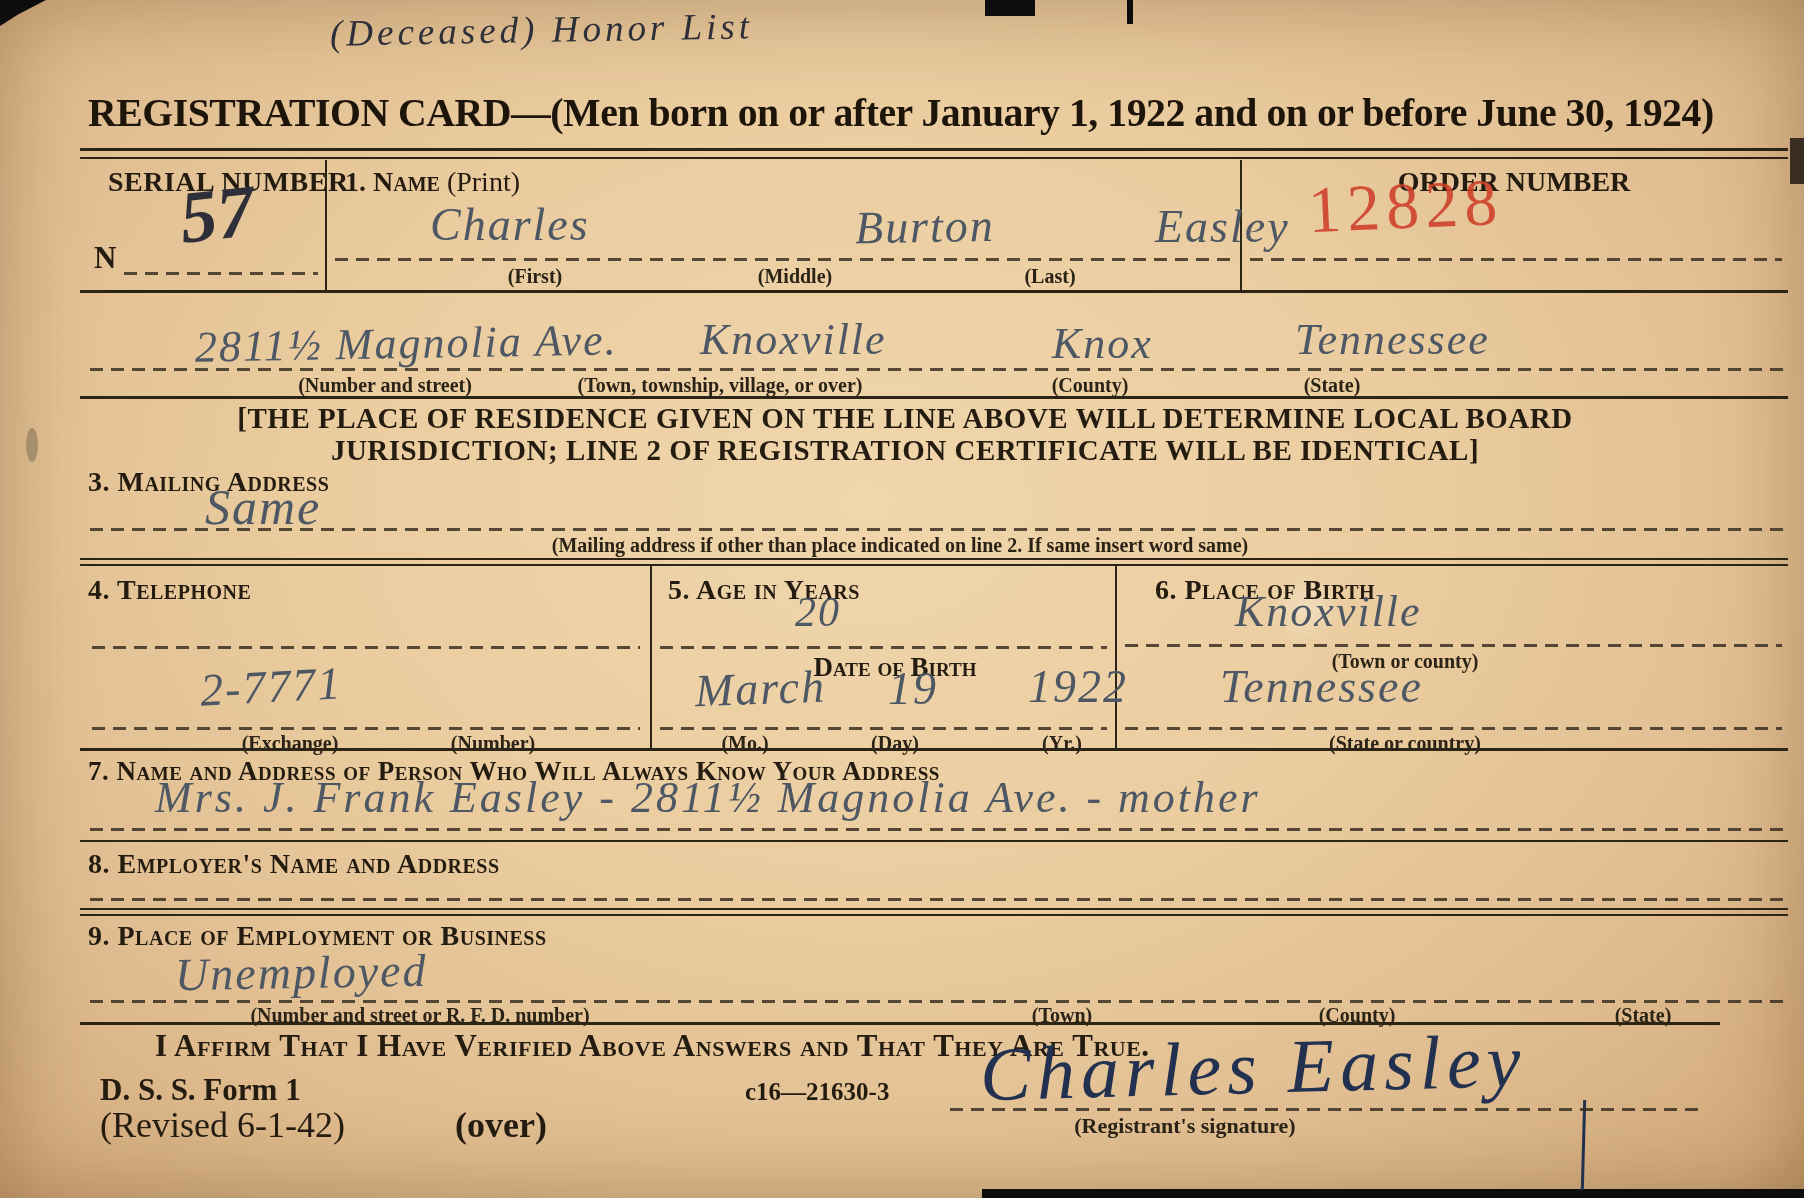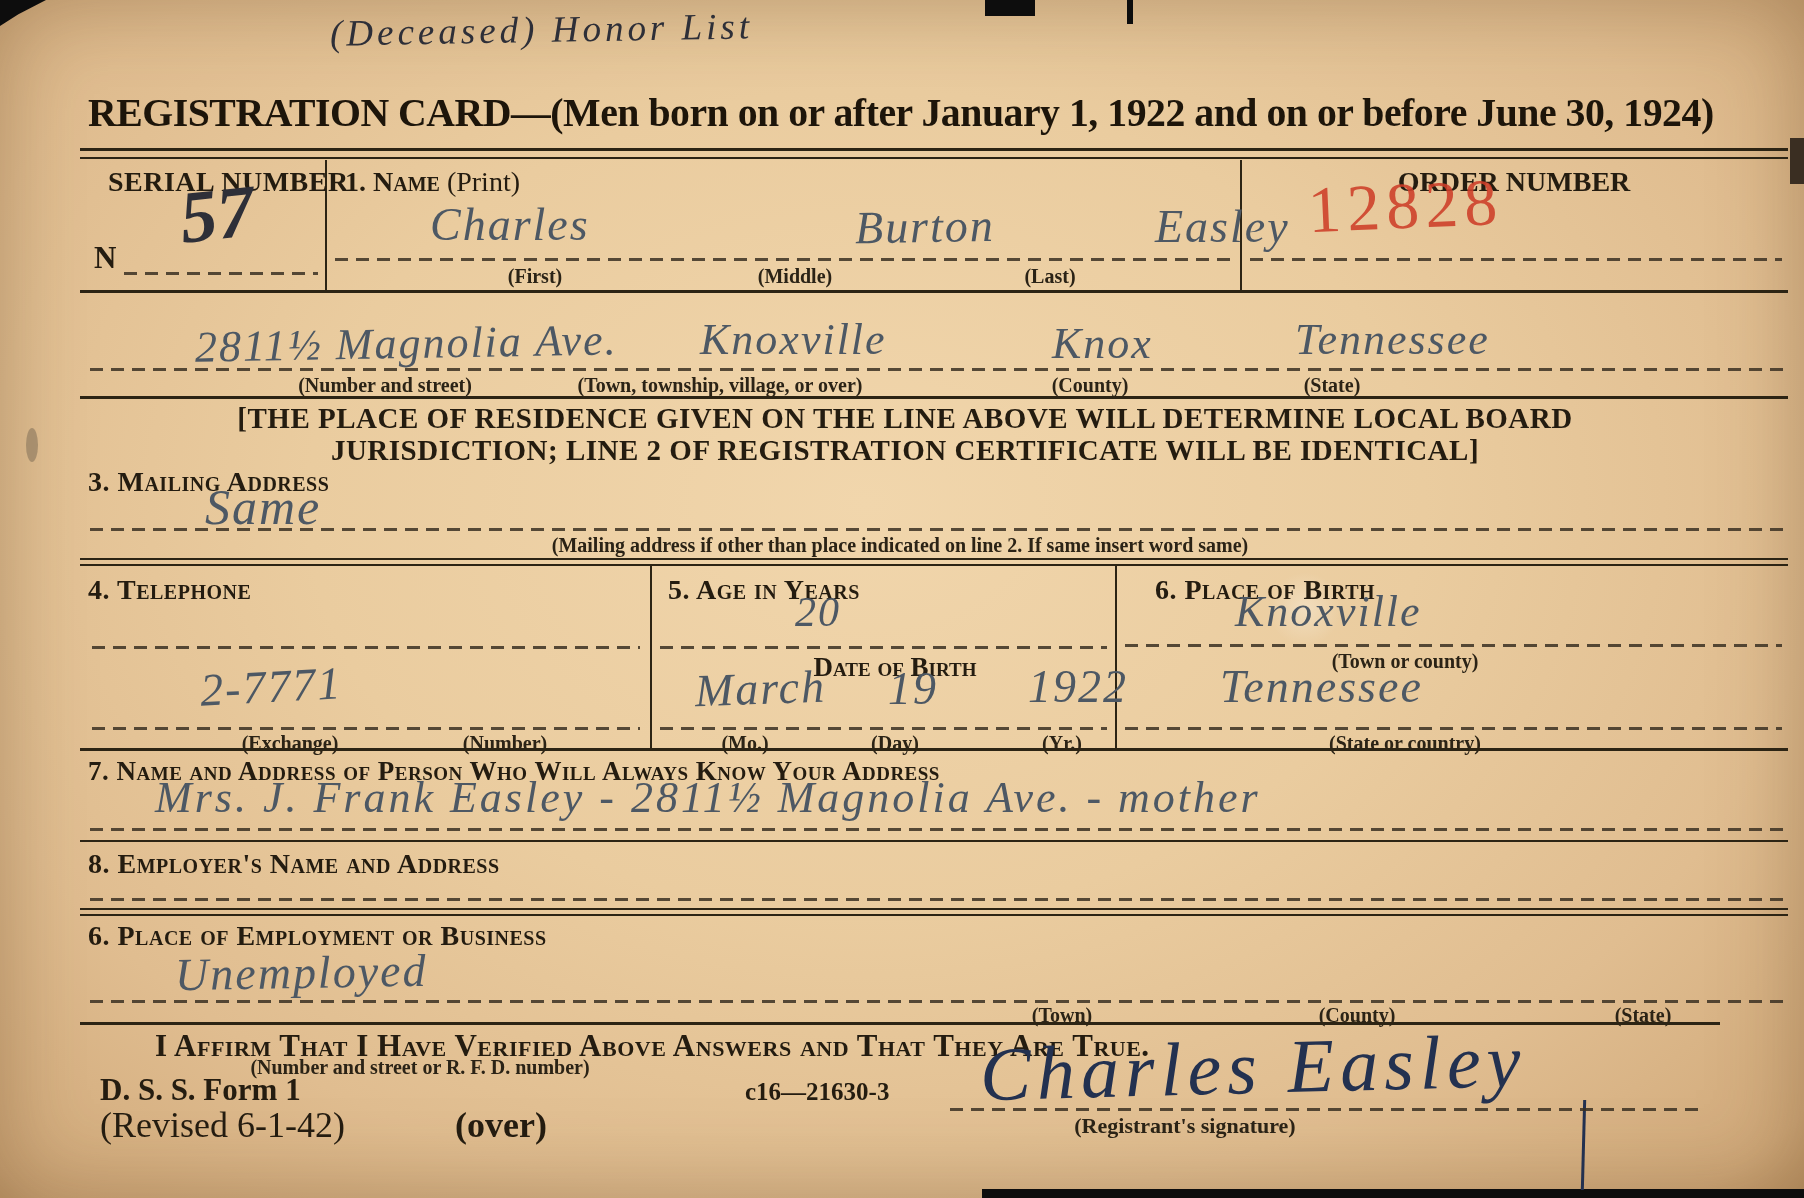--- a/index.html
+++ b/index.html
@@ -97,21 +97,21 @@
   <div class="abs line" style="left:80px;top:564px;width:1708px;height:2px;"></div>
 
   <div class="abs vline" style="left:650px;top:566px;height:182px;"></div>
   <div class="abs vline" style="left:1115px;top:566px;height:182px;"></div>
 
   <div class="abs print sc lab" style="left:88px;top:574px;font-size:28px;">4. Telephone</div>
   <div class="abs dashed" style="left:92px;top:646px;width:548px;"></div>
   <div class="abs hw" style="left:200px;top:660px;font-size:46px;transform:rotate(-3deg);">2-7771</div>
   <div class="abs dashed" style="left:92px;top:727px;width:548px;"></div>
   <div class="abs print sub" style="left:290px;top:732px;">(Exchange)</div>
-  <div class="abs print sub" style="left:505px;top:732px;">(Number)</div>
+  <div class="abs print sub" style="left:493px;top:732px;">(Number)</div>
 
   <div class="abs print sc lab" style="left:668px;top:574px;font-size:28px;">5. Age in Years</div>
   <div class="abs hw" style="left:795px;top:588px;font-size:42px;">20</div>
   <div class="abs dashed" style="left:660px;top:646px;width:447px;"></div>
   <div class="abs print sc ctr nowrap" style="left:895px;top:652px;font-size:27px;">Date of Birth</div>
   <div class="abs hw" style="left:695px;top:662px;font-size:46px;transform:rotate(-2deg);">March</div>
   <div class="abs hw" style="left:888px;top:662px;font-size:46px;">19</div>
   <div class="abs hw" style="left:1028px;top:660px;font-size:46px;">1922</div>
   <div class="abs dashed" style="left:660px;top:727px;width:447px;"></div>
   <div class="abs print sub" style="left:745px;top:732px;">(Mo.)</div>
@@ -132,24 +132,24 @@
   <div class="abs hw" style="left:155px;top:772px;font-size:44px;letter-spacing:3px;">Mrs. J. Frank Easley - 2811½ Magnolia Ave.  - mother</div>
   <div class="abs dashed" style="left:90px;top:828px;width:1698px;"></div>
   <div class="abs line" style="left:80px;top:840px;width:1708px;height:2px;"></div>
 
   <div class="abs print sc lab" style="left:88px;top:848px;font-size:28px;">8. Employer's Name and Address</div>
   <div class="abs hw" style="left:200px;top:860px;font-size:42px;"></div>
   <div class="abs dashed" style="left:90px;top:898px;width:1698px;"></div>
   <div class="abs line" style="left:80px;top:908px;width:1708px;height:2px;"></div>
   <div class="abs line" style="left:80px;top:914px;width:1708px;height:2px;"></div>
 
-  <div class="abs print sc lab" style="left:88px;top:920px;font-size:28px;">6. Place of Employment or Business</div>
+  <div class="abs print sc lab" style="left:88px;top:920px;font-size:28px;">9. Place of Employment or Business</div>
   <div class="abs hw" style="left:175px;top:946px;font-size:46px;transform:rotate(-1deg);">Unemployed</div>
   <div class="abs dashed" style="left:90px;top:1000px;width:1698px;"></div>
-  <div class="abs print sub" style="left:420px;top:1056px;">(Number and street or R. F. D. number)</div>
+  <div class="abs print sub" style="left:420px;top:1004px;">(Number and street or R. F. D. number)</div>
   <div class="abs print sub" style="left:1062px;top:1004px;">(Town)</div>
   <div class="abs print sub" style="left:1357px;top:1004px;">(County)</div>
   <div class="abs print sub" style="left:1643px;top:1004px;">(State)</div>
   <div class="abs line" style="left:80px;top:1022px;width:1640px;height:3px;"></div>
 
   <div class="abs print sc nowrap" style="left:155px;top:1028px;font-size:31px;letter-spacing:.5px;">I Affirm That I Have Verified Above Answers and That They Are True.</div>
 
   <div class="abs print" style="left:100px;top:1072px;font-size:31px;font-weight:bold;">D. S. S. Form 1</div>
   <div class="abs print" style="left:100px;top:1104px;font-size:36px;text-align:center;">(Revised 6-1-42)</div>
   <div class="abs print" style="left:455px;top:1104px;font-size:36px;font-weight:bold;">(over)</div>

